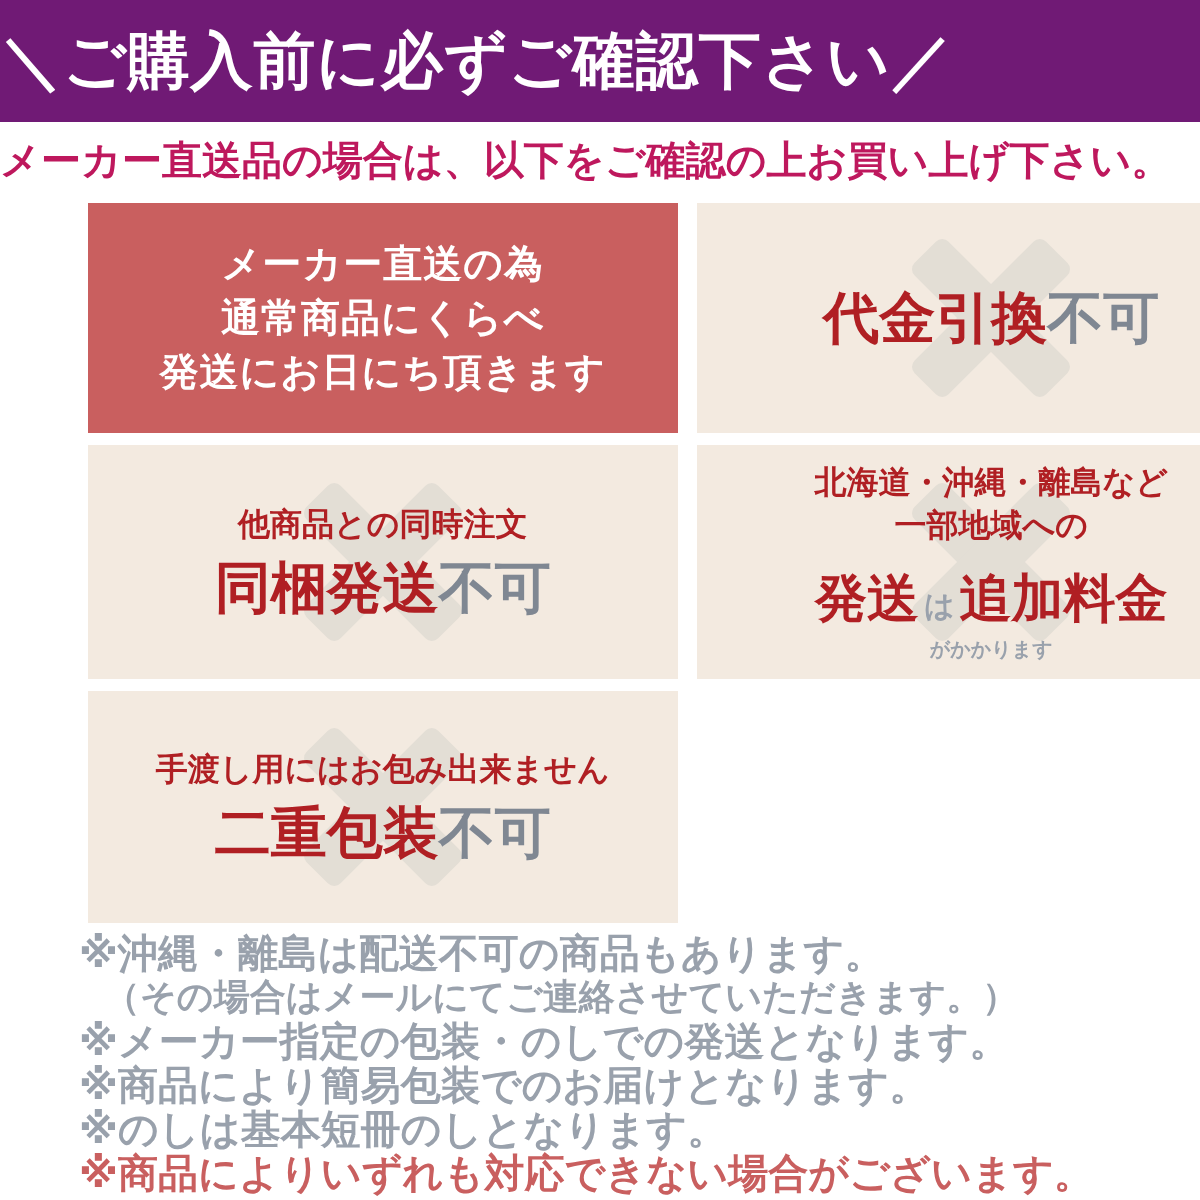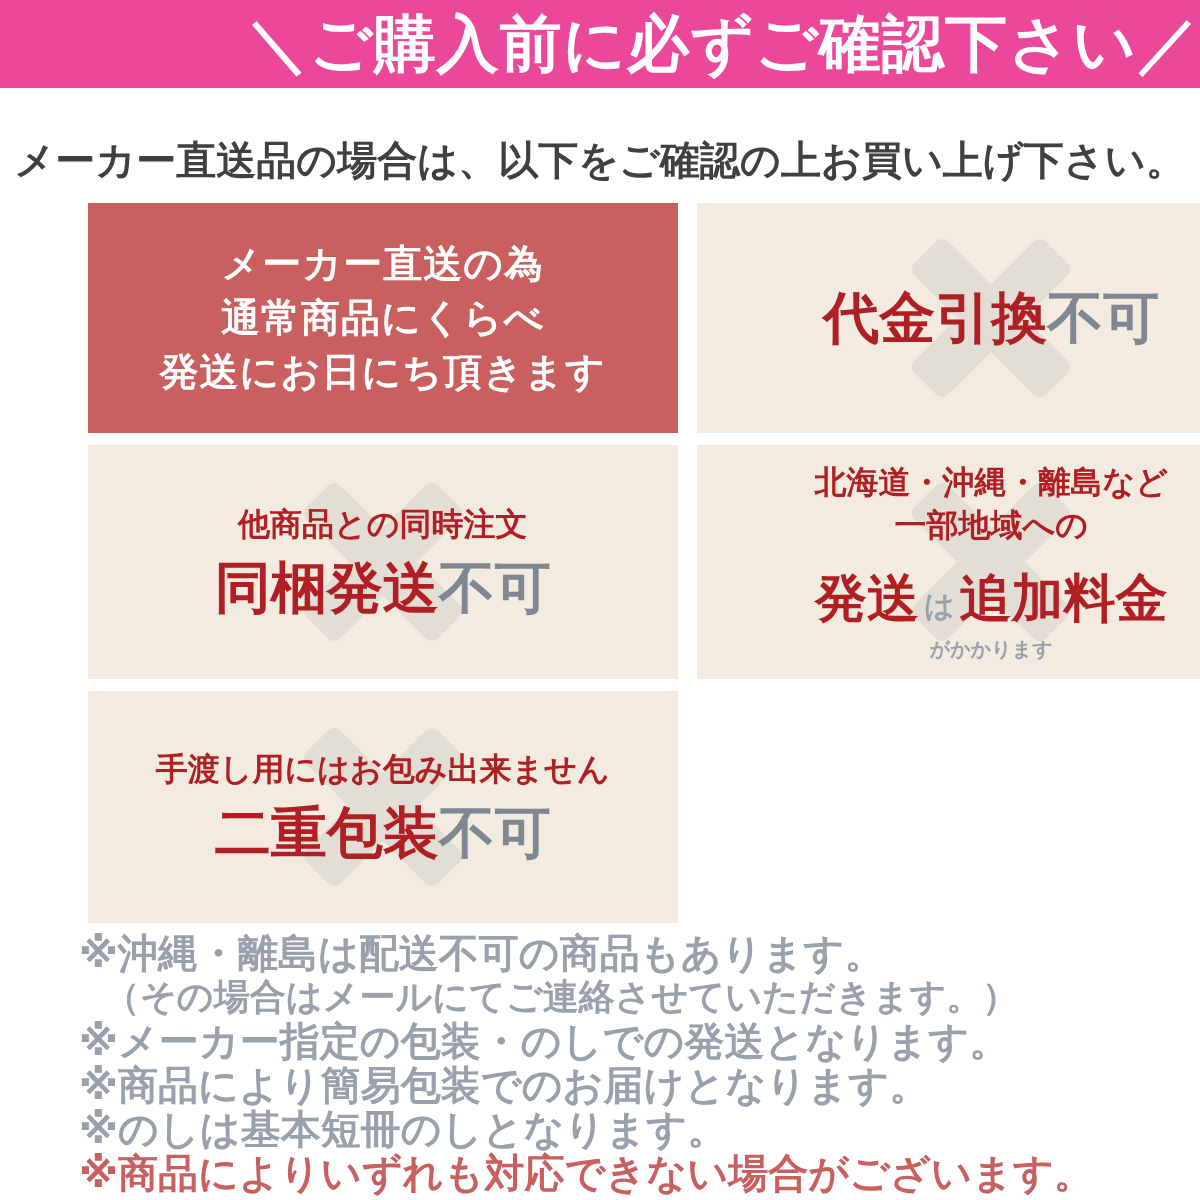--- a/index.html
+++ b/index.html
@@ -6,32 +6,32 @@
   body{
     width:1200px;height:1200px;
     background:#ffffff;
     font-family:"Liberation Sans","DejaVu Sans",sans-serif;
     overflow:hidden;
   }
   .canvas{position:relative;width:1200px;height:1200px;background:#ffffff;}
 
   
   .header-banner{
-    position:absolute;left:0;top:0;width:1200px;height:88px;
-    background:#ec4899;
-    display:flex;align-items:center;justify-content:flex-end;
+    position:absolute;left:0;top:0;width:1200px;height:122px;
+    background:#701a75;
+    display:flex;align-items:center;justify-content:flex-start;
   }
   .header-banner .title{
     color:#ffffff;font-size:62px;font-weight:700;letter-spacing:1px;white-space:nowrap;
   }
 
   
   .subtitle{
     position:absolute;left:0;top:133px;width:1200px;
-    text-align:center;color:#404040;font-size:40px;font-weight:600;white-space:nowrap;
+    text-align:left;color:#be185d;font-size:40px;font-weight:600;white-space:nowrap;
   }
 
   
   .notice-grid{
     position:absolute;left:88px;top:203px;width:1198px;
     display:grid;
     grid-template-columns:1fr 1fr;
     grid-template-rows:230px 234px 232px;
     column-gap:19px;row-gap:12px;
   }

